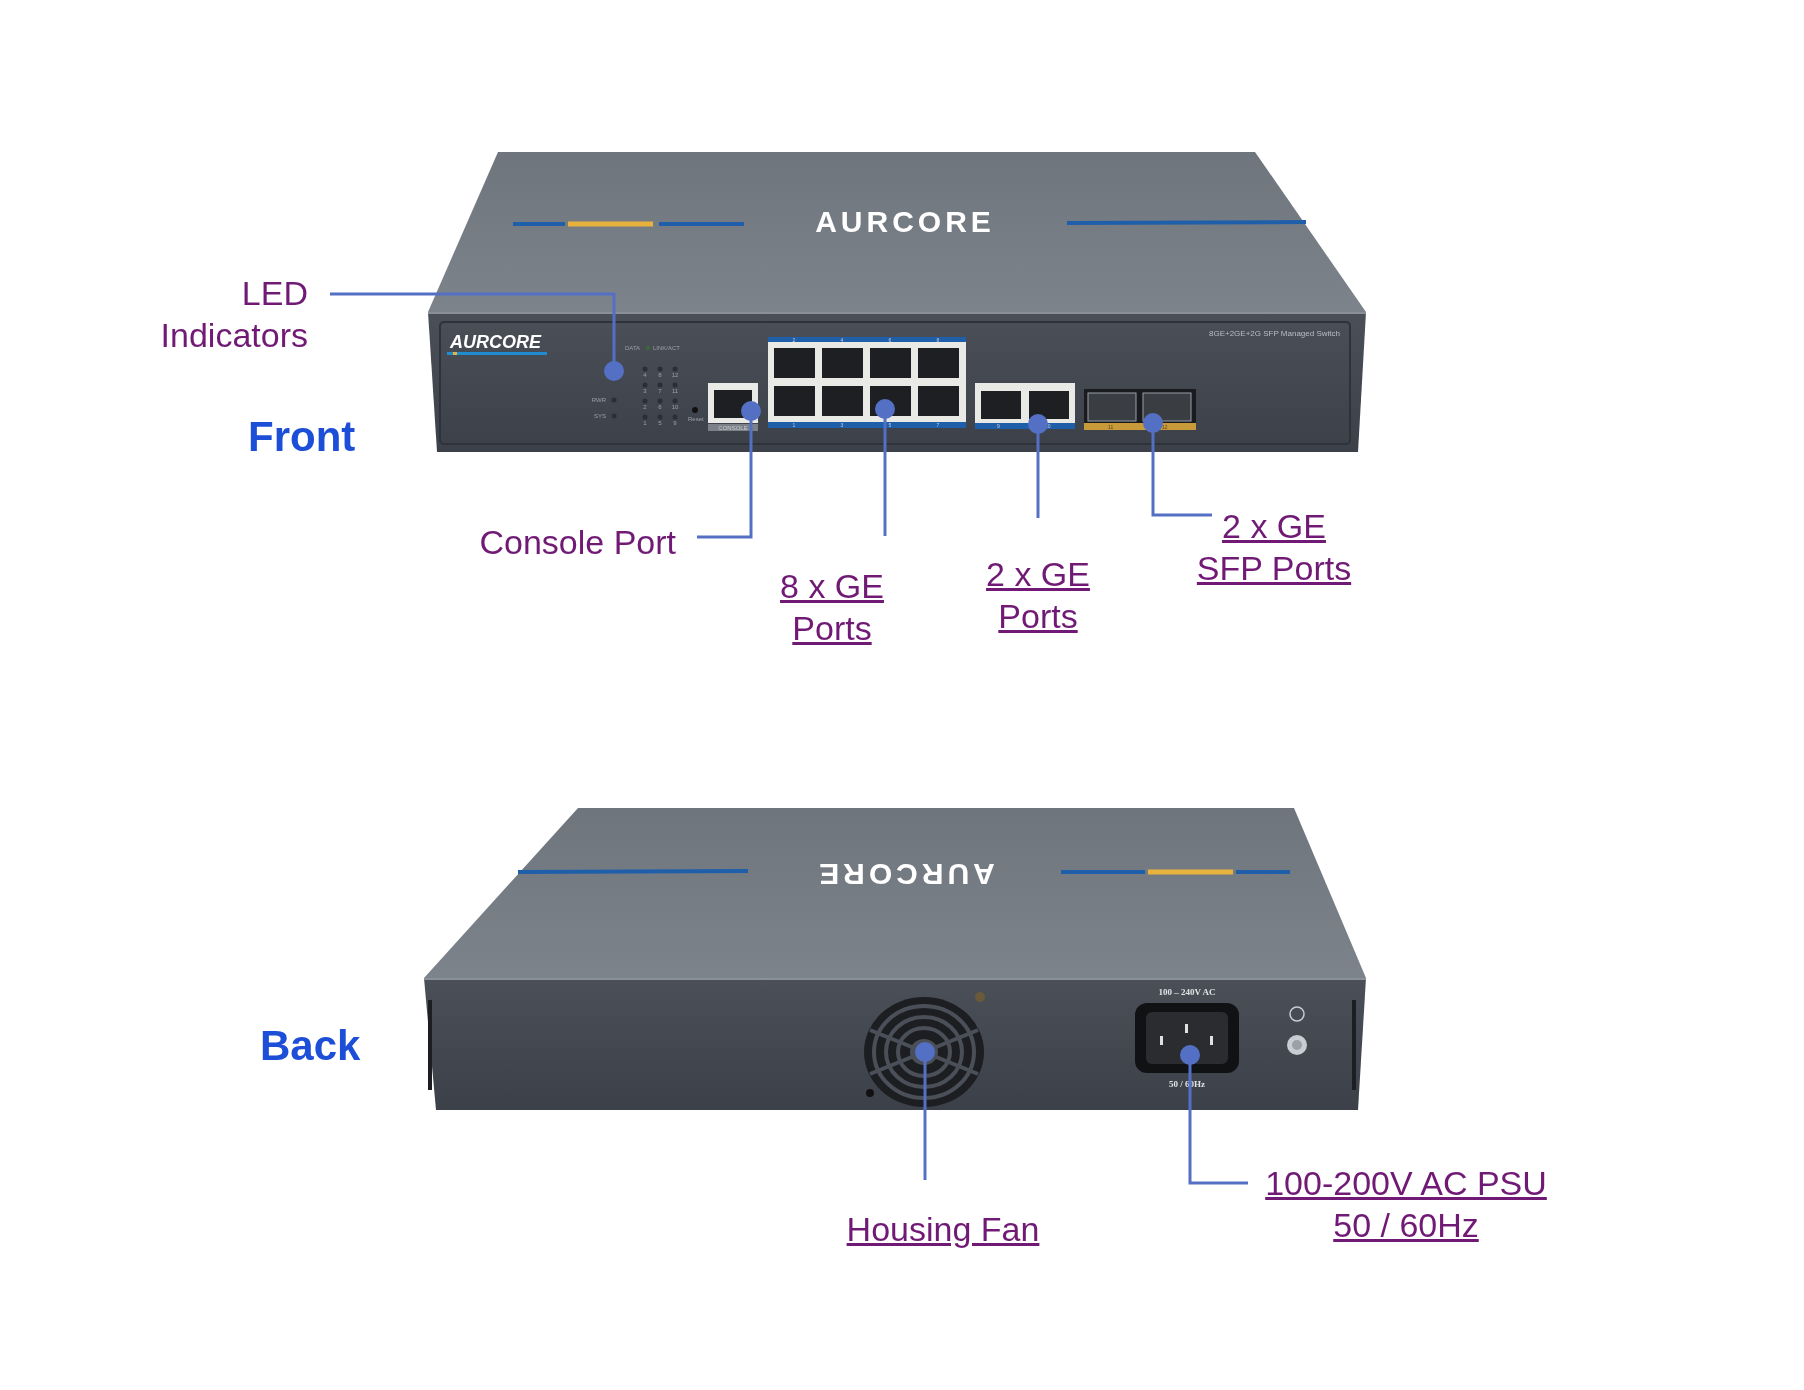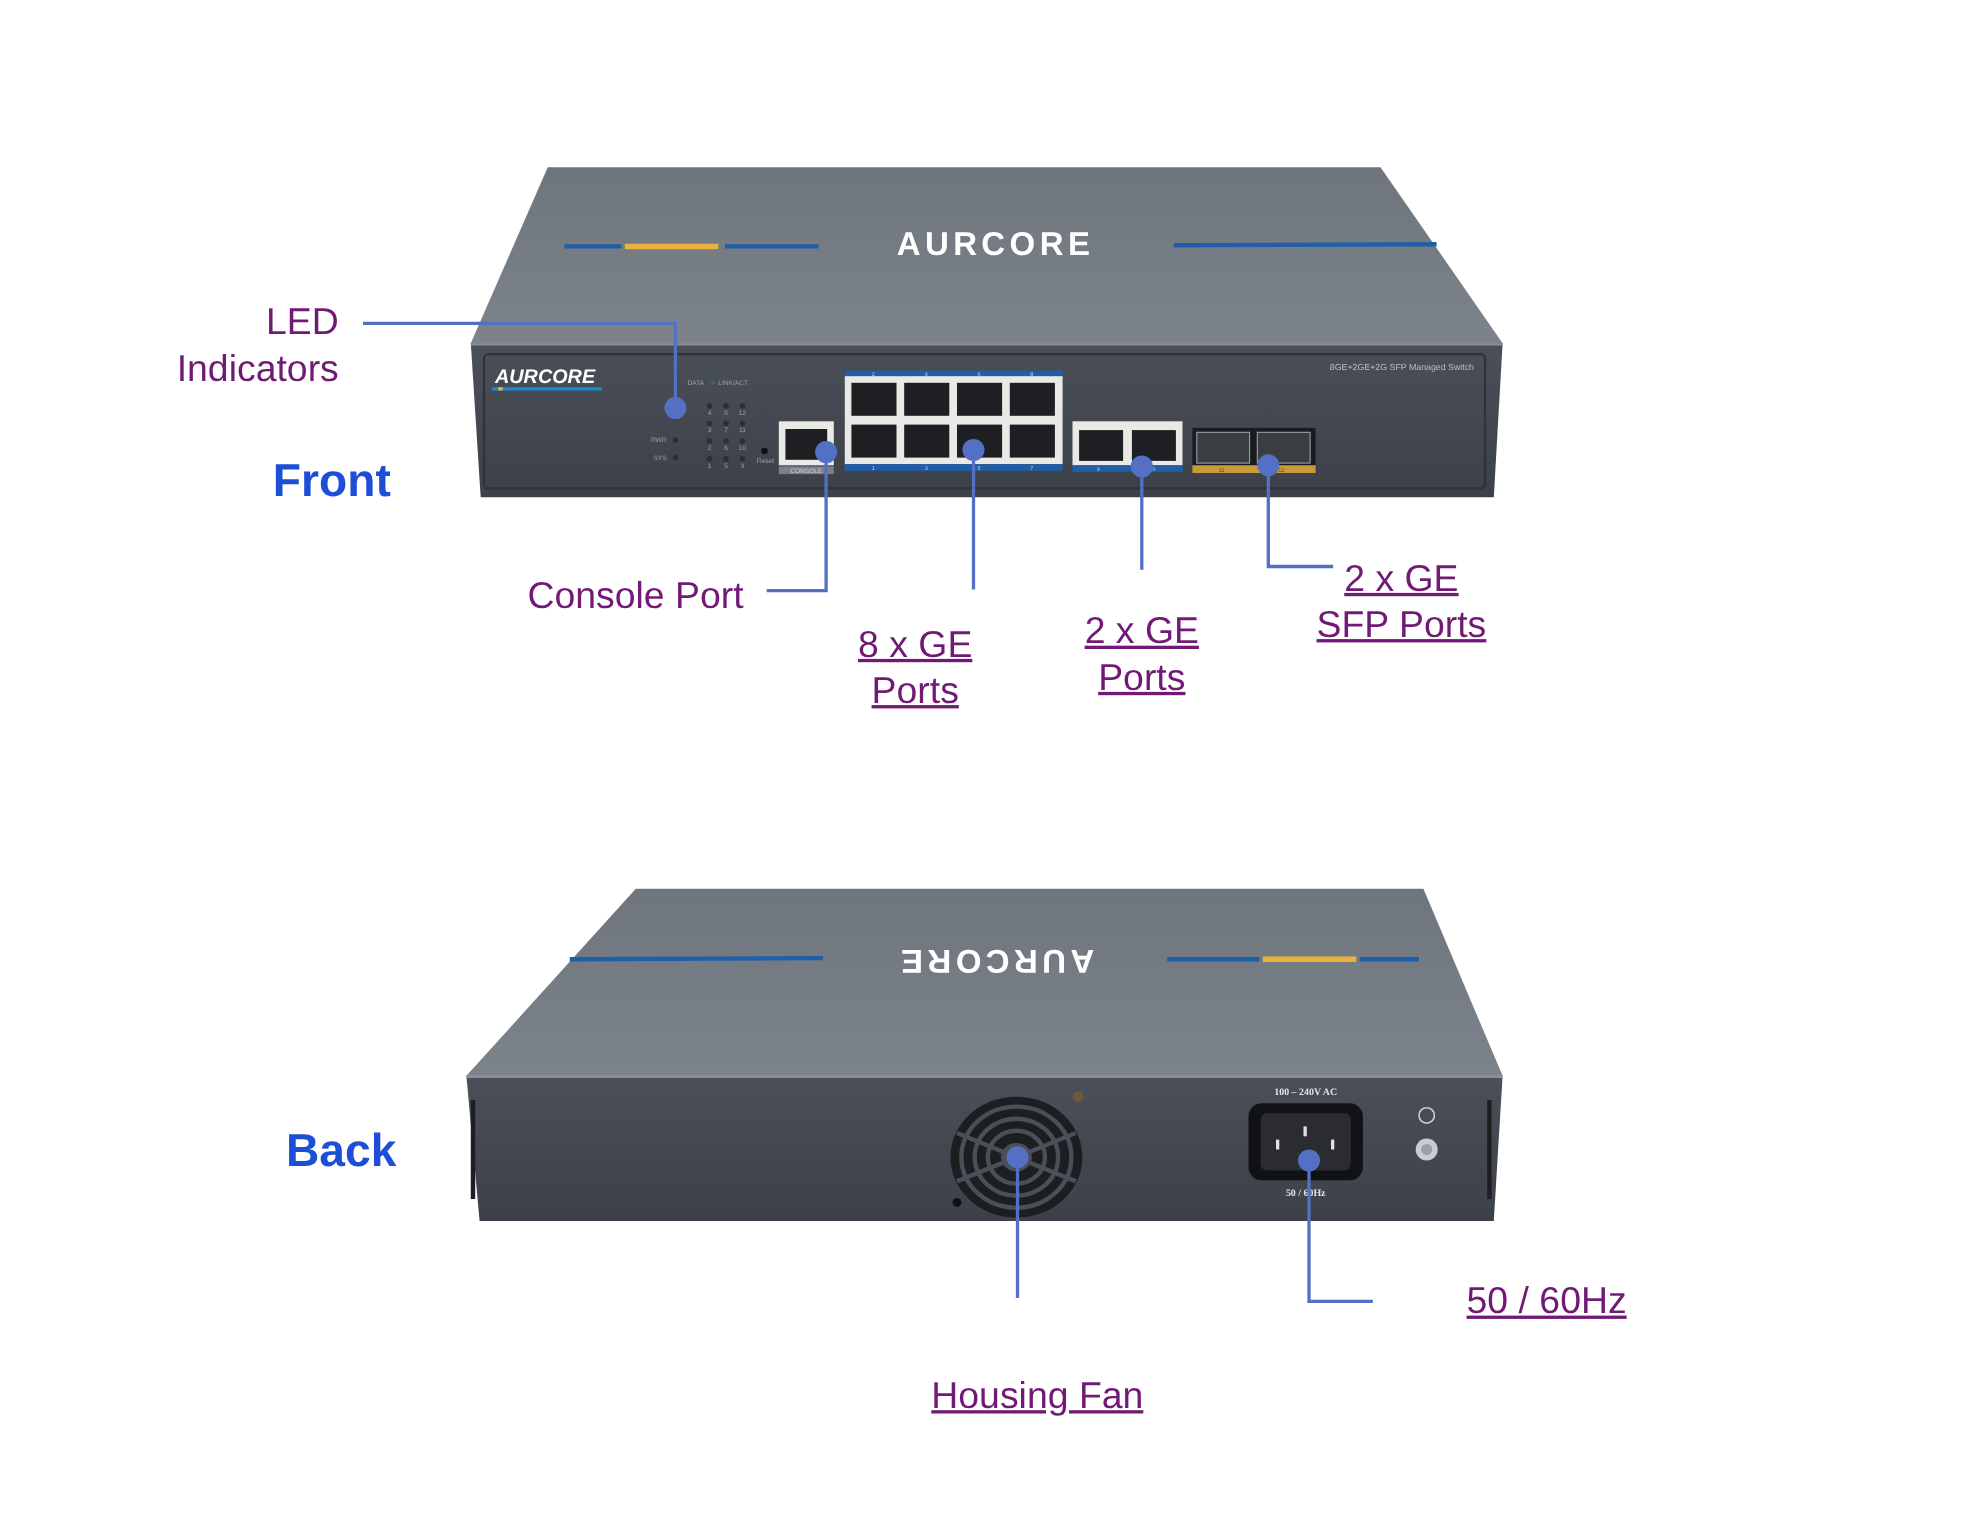--- a/index.html
+++ b/index.html
@@ -216,17 +216,18 @@
 <div class="lbl c" style="left:1038px; top:553px;">
   <div>2 x GE</div>
   <div>Ports</div>
 </div>
 
 <div class="lbl c" style="left:1274px; top:505px;">
   <div>2 x GE</div>
   <div>SFP Ports</div>
 </div>
 
-<div class="lbl c" style="left:943px; top:1248px;">Housing Fan</div>
+<div class="lbl c" style="left:943px; top:1208px;">Housing Fan</div>
 
 <div class="lbl c" style="left:1406px; top:1162px;">
+  <div>100-200V AC PSU</div>
   <div>50 / 60Hz</div>
 </div>
 
 </body></html>

